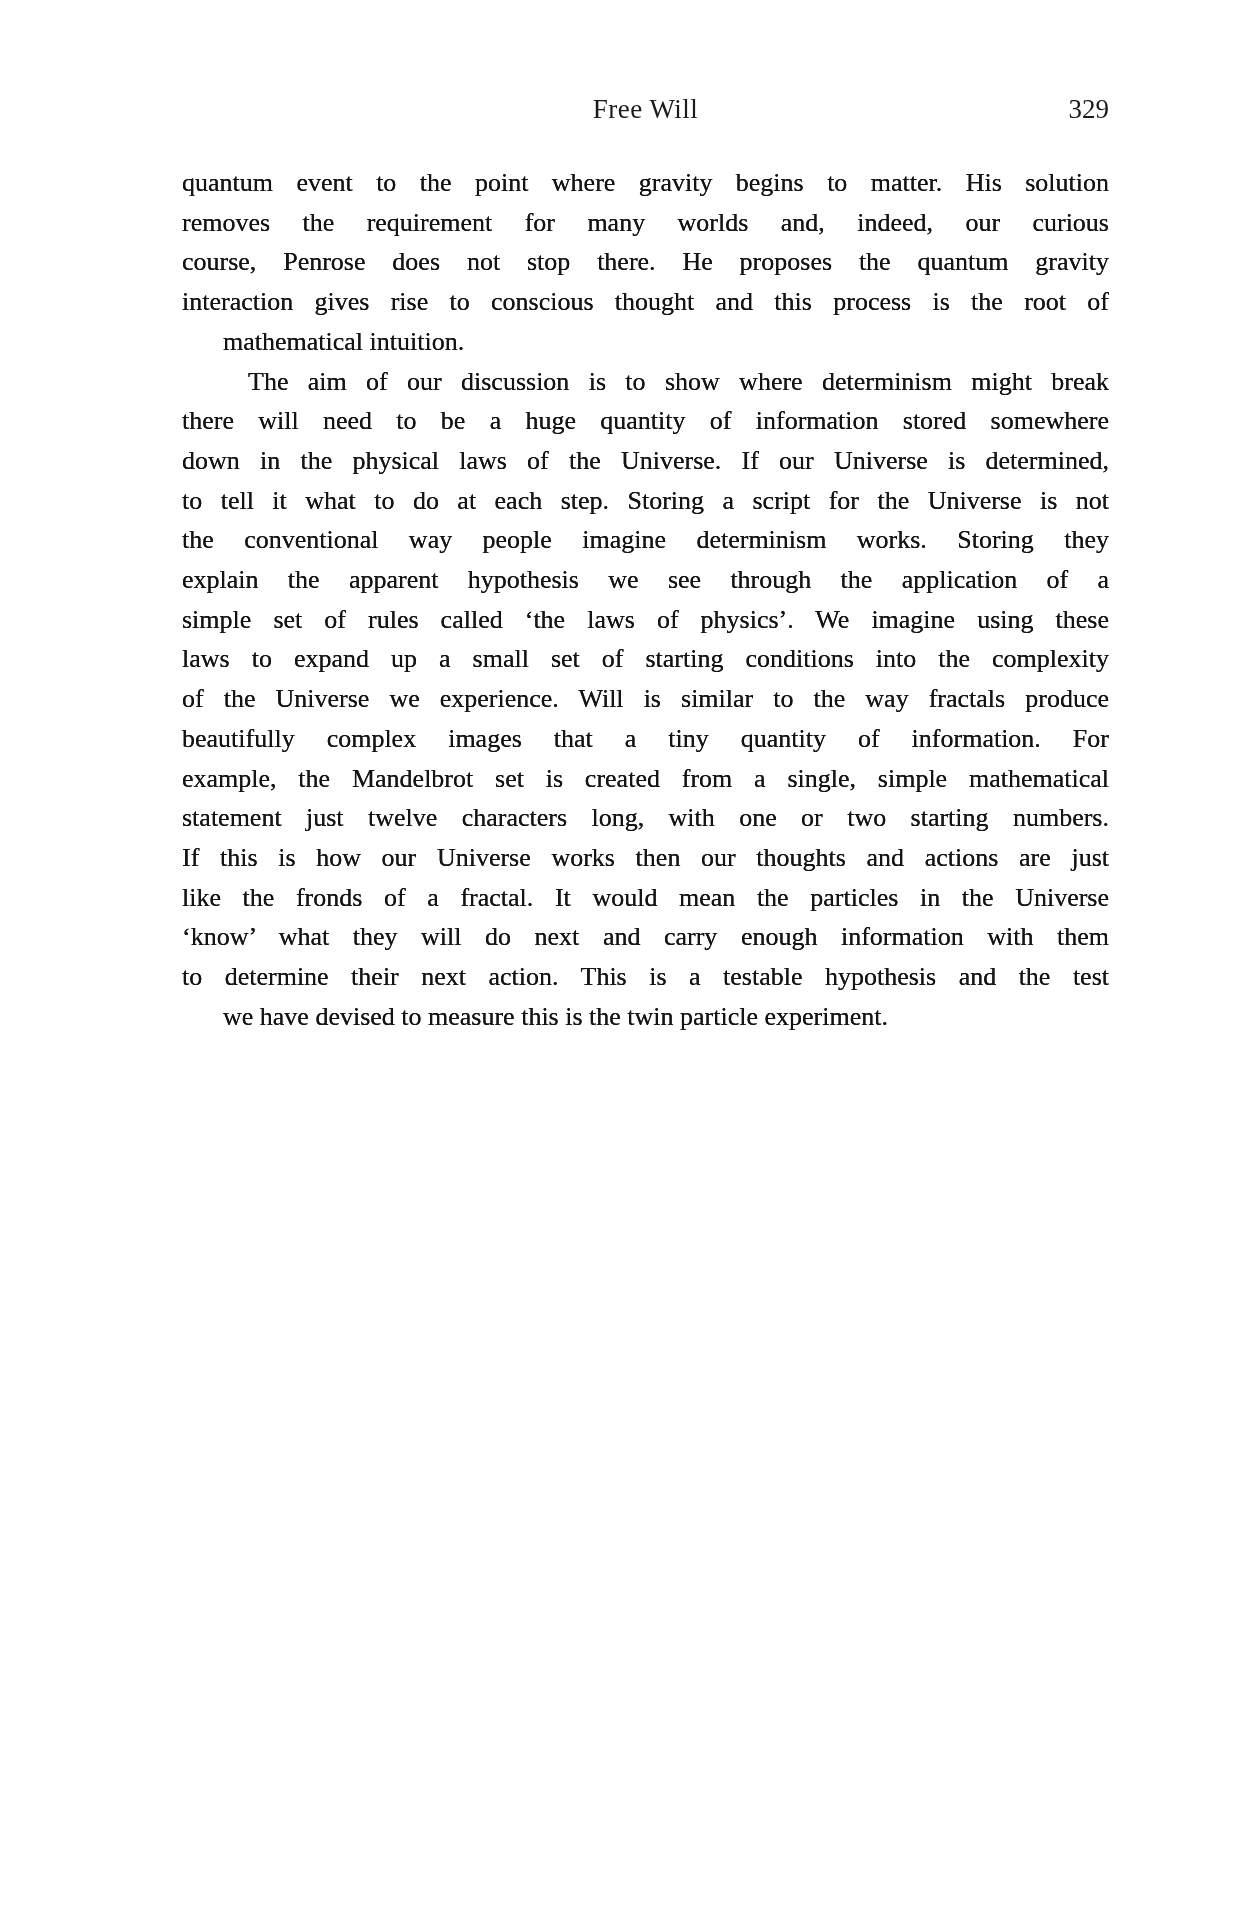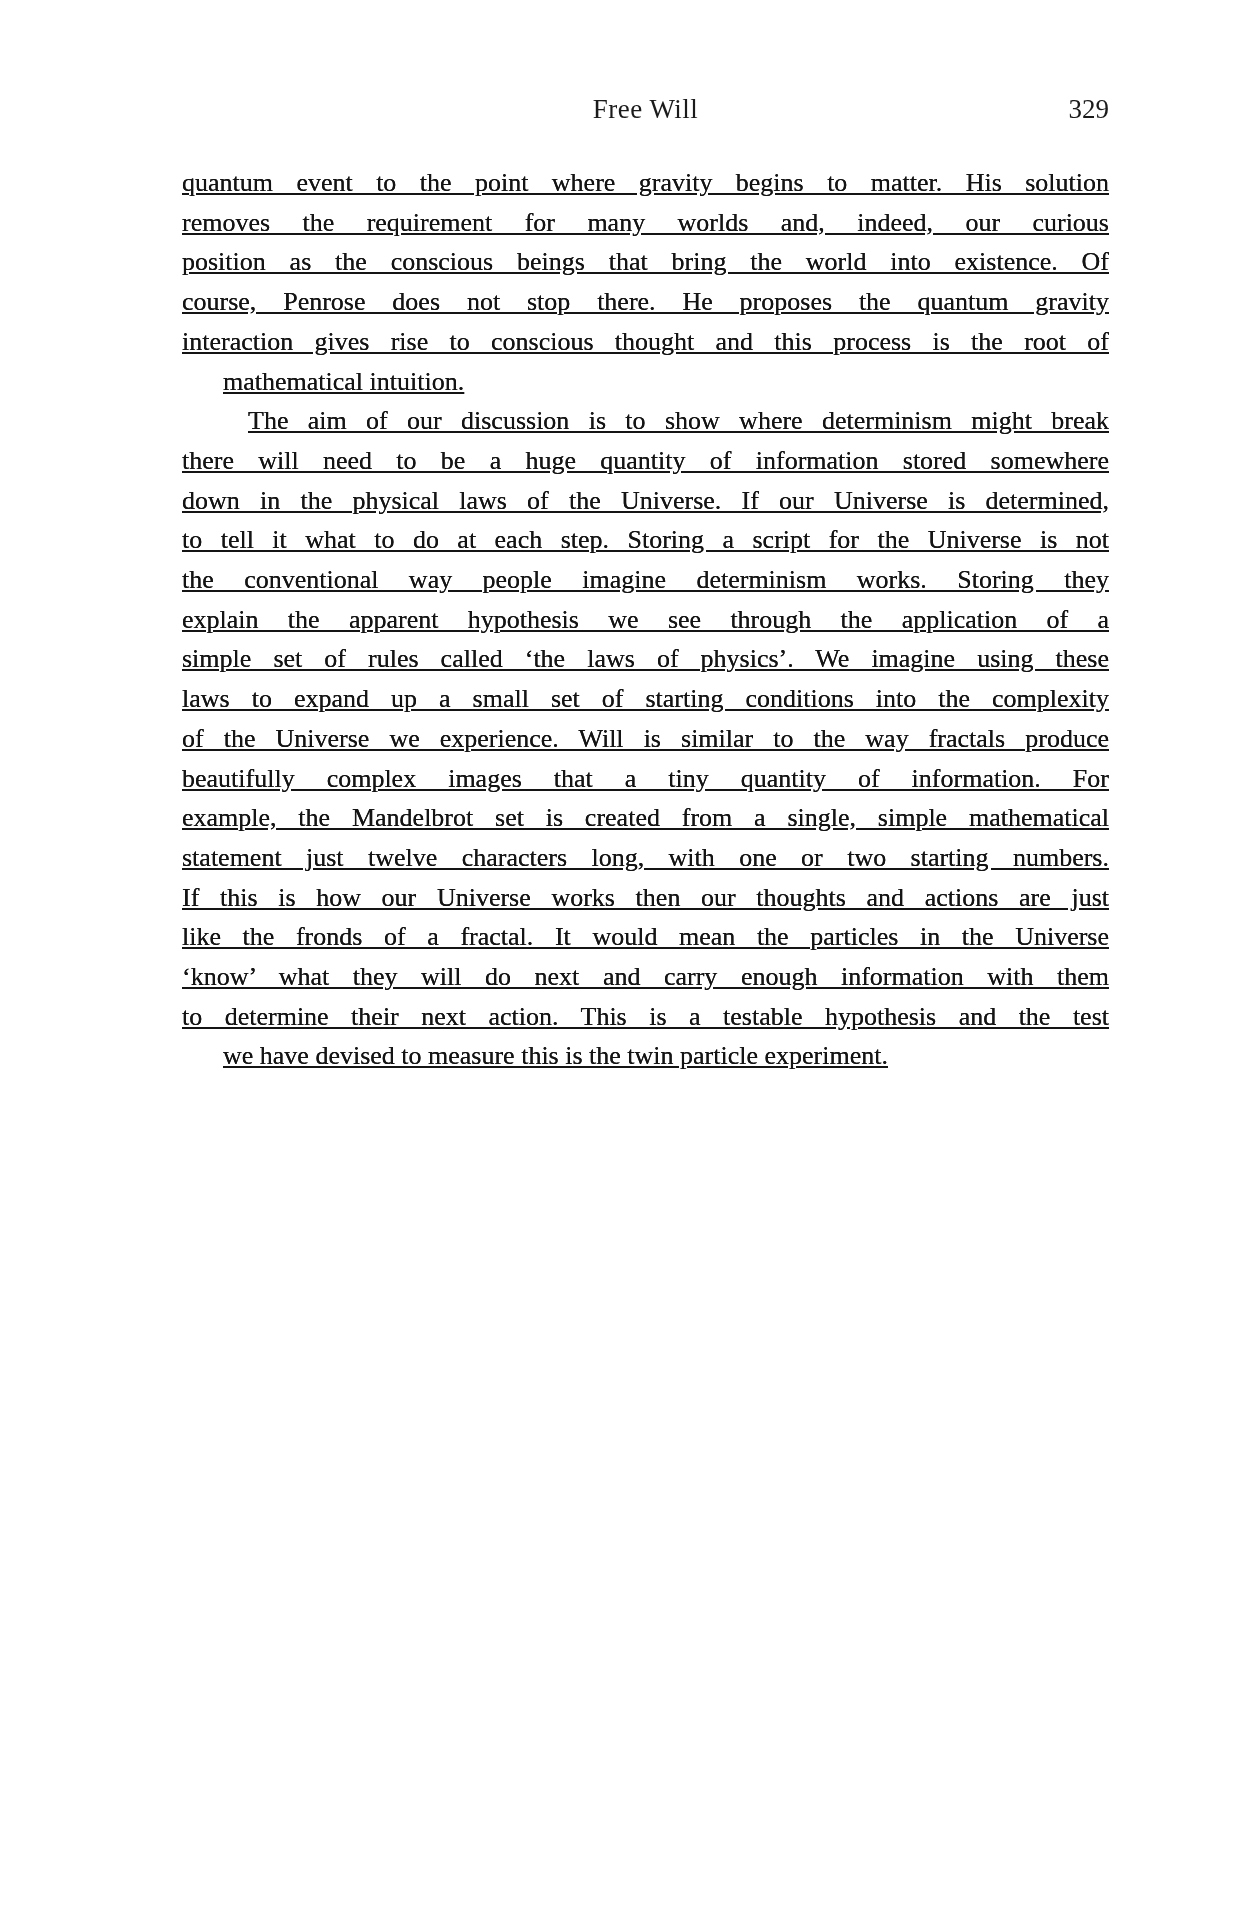--- a/index.html
+++ b/index.html
@@ -43,21 +43,20 @@
     font-size: 26px;
     line-height: 39.7px;
     color: var(--body-color, #141414);
     text-shadow: 0 0 0.4px currentColor;
   }
   .paragraph { margin: 0; padding: 0; }
   .line {
     text-align: justify;
     text-align-last: justify;
     text-justify: inter-word;
-    text-decoration: underline;
   }
   .line.last { text-align-last: left; margin-left: 41px; }
   .line.indent { padding-left: 66px; }
   .stamp {
     position: absolute;
     top: 1913px;
     right: 38px;
     font-family: "Liberation Sans", sans-serif;
     font-size: 35px;
     letter-spacing: 1.2px;
@@ -72,21 +71,20 @@
 
   <div class="runhead">
     <span class="title">Free Will</span>
     <span class="pagenum">329</span>
   </div>
 
   <div class="body-text" id="body-text">
       <div class="paragraph">
         <div class="line">quantum event to the point where gravity begins to matter. His solution</div>
         <div class="line">removes the requirement for many worlds and, indeed, our curious</div>
-        <div class="line">position as the conscious beings that bring the world into existence. Of</div>
         <div class="line">course, Penrose does not stop there. He proposes the quantum gravity</div>
         <div class="line">interaction gives rise to conscious thought and this process is the root of</div>
         <div class="line last">mathematical intuition.</div>
       </div>
       <div class="paragraph">
         <div class="line indent">The aim of our discussion is to show where determinism might break</div>
         <div class="line">there will need to be a huge quantity of information stored somewhere</div>
         <div class="line">down in the physical laws of the Universe. If our Universe is determined,</div>
         <div class="line">to tell it what to do at each step. Storing a script for the Universe is not</div>
         <div class="line">the conventional way people imagine determinism works. Storing they</div>

